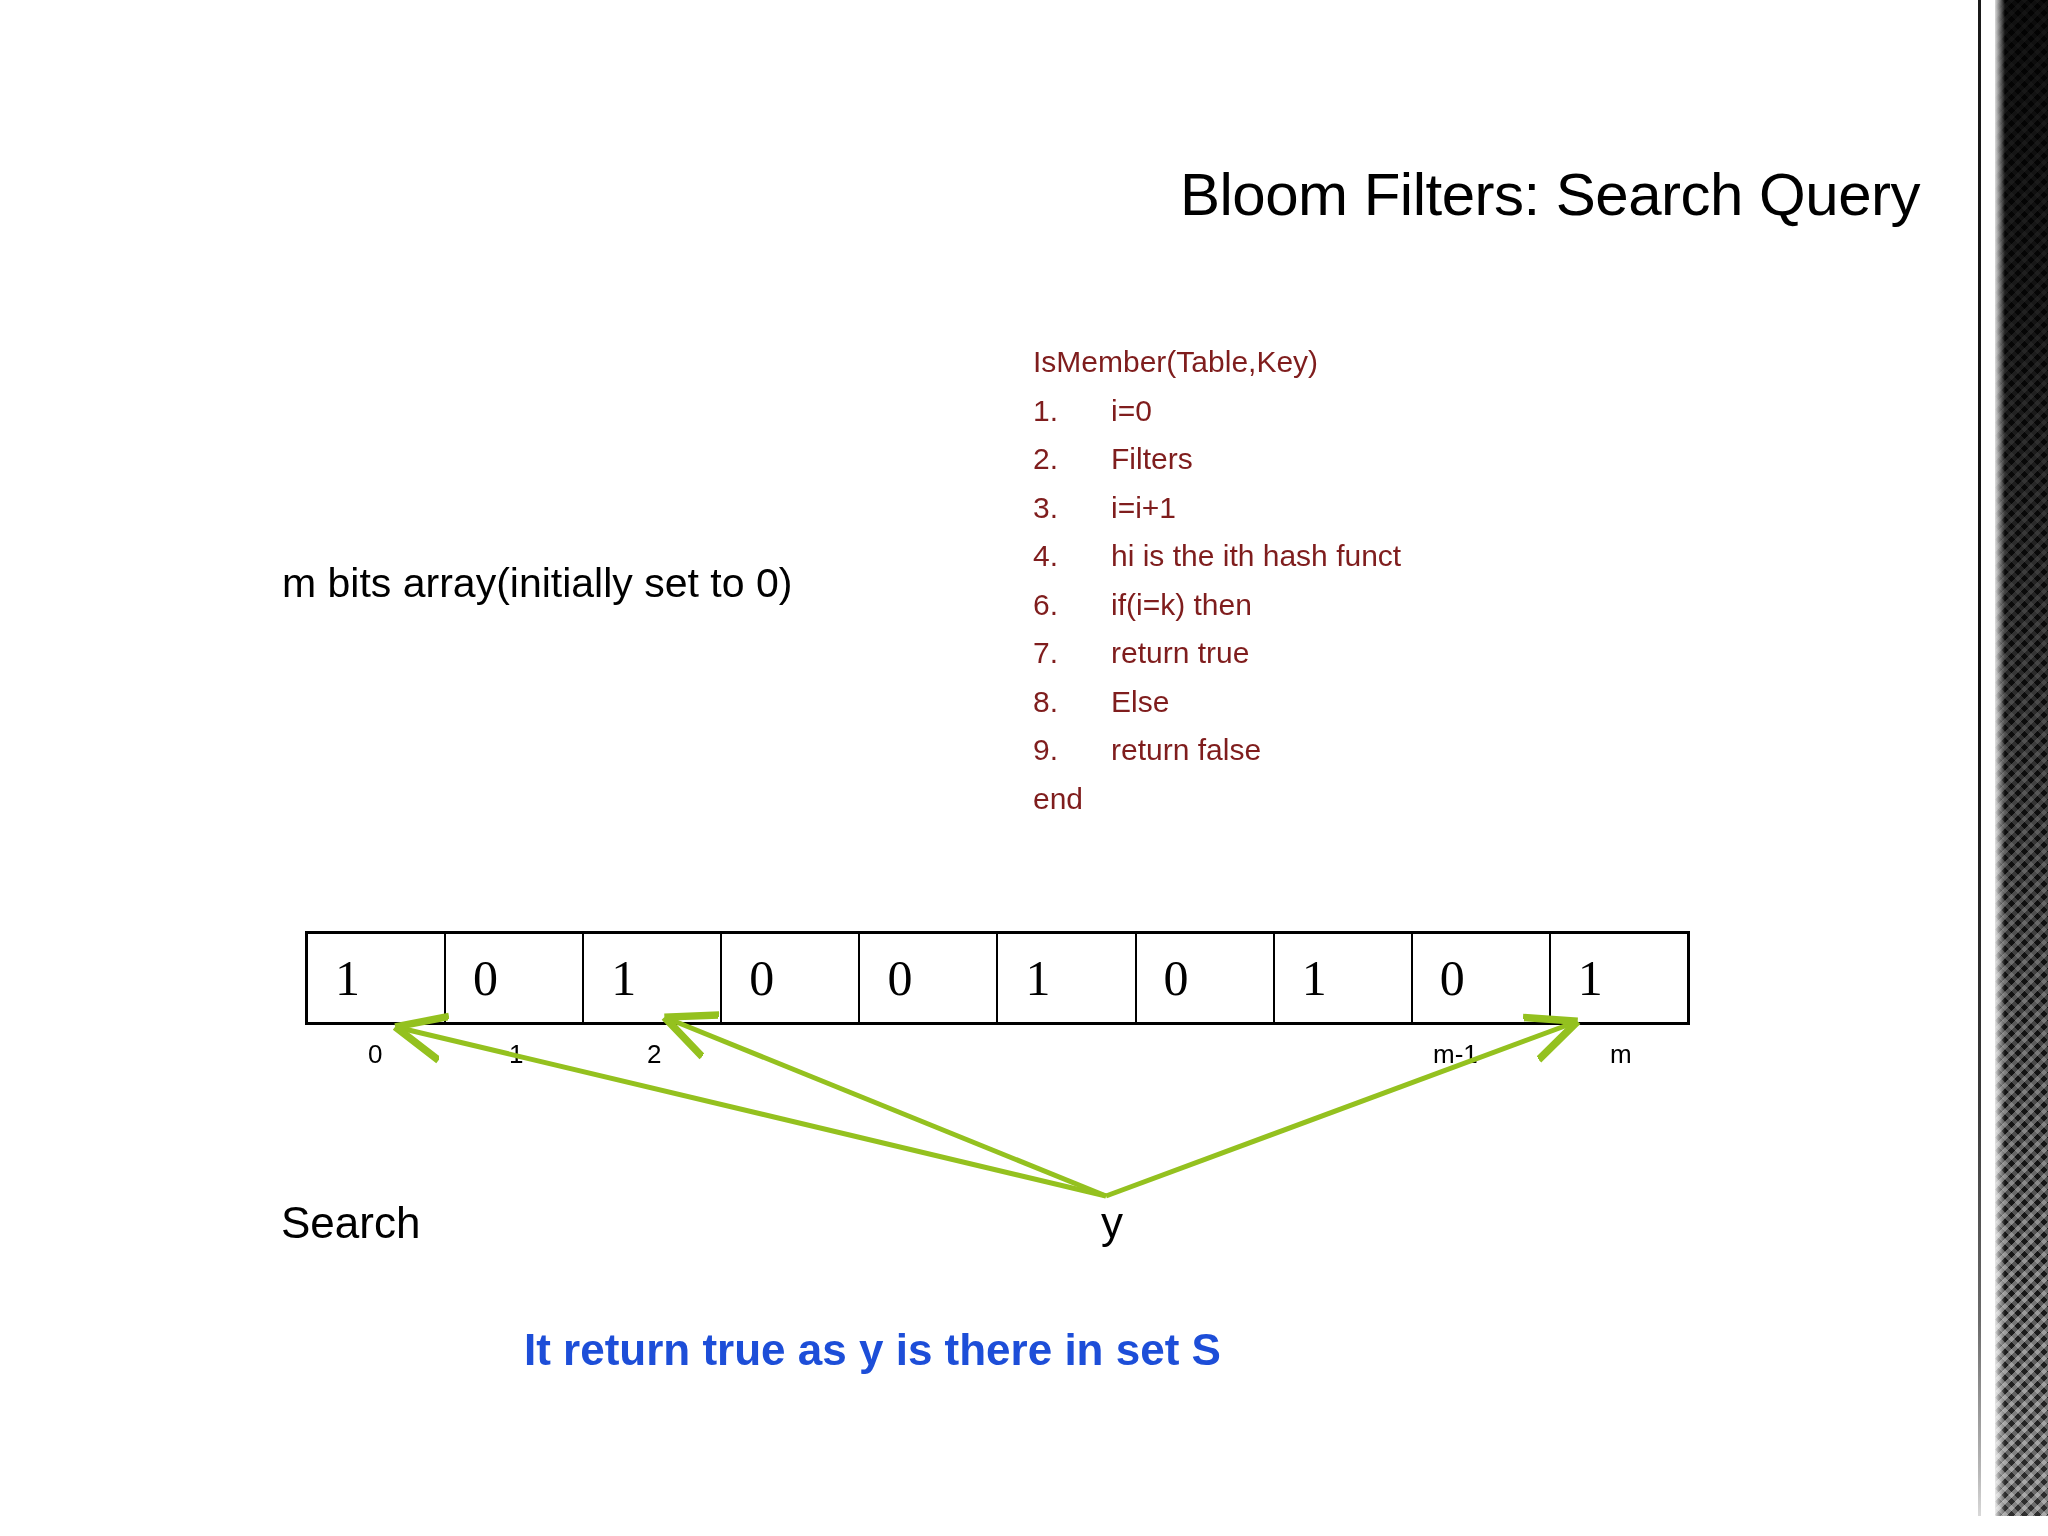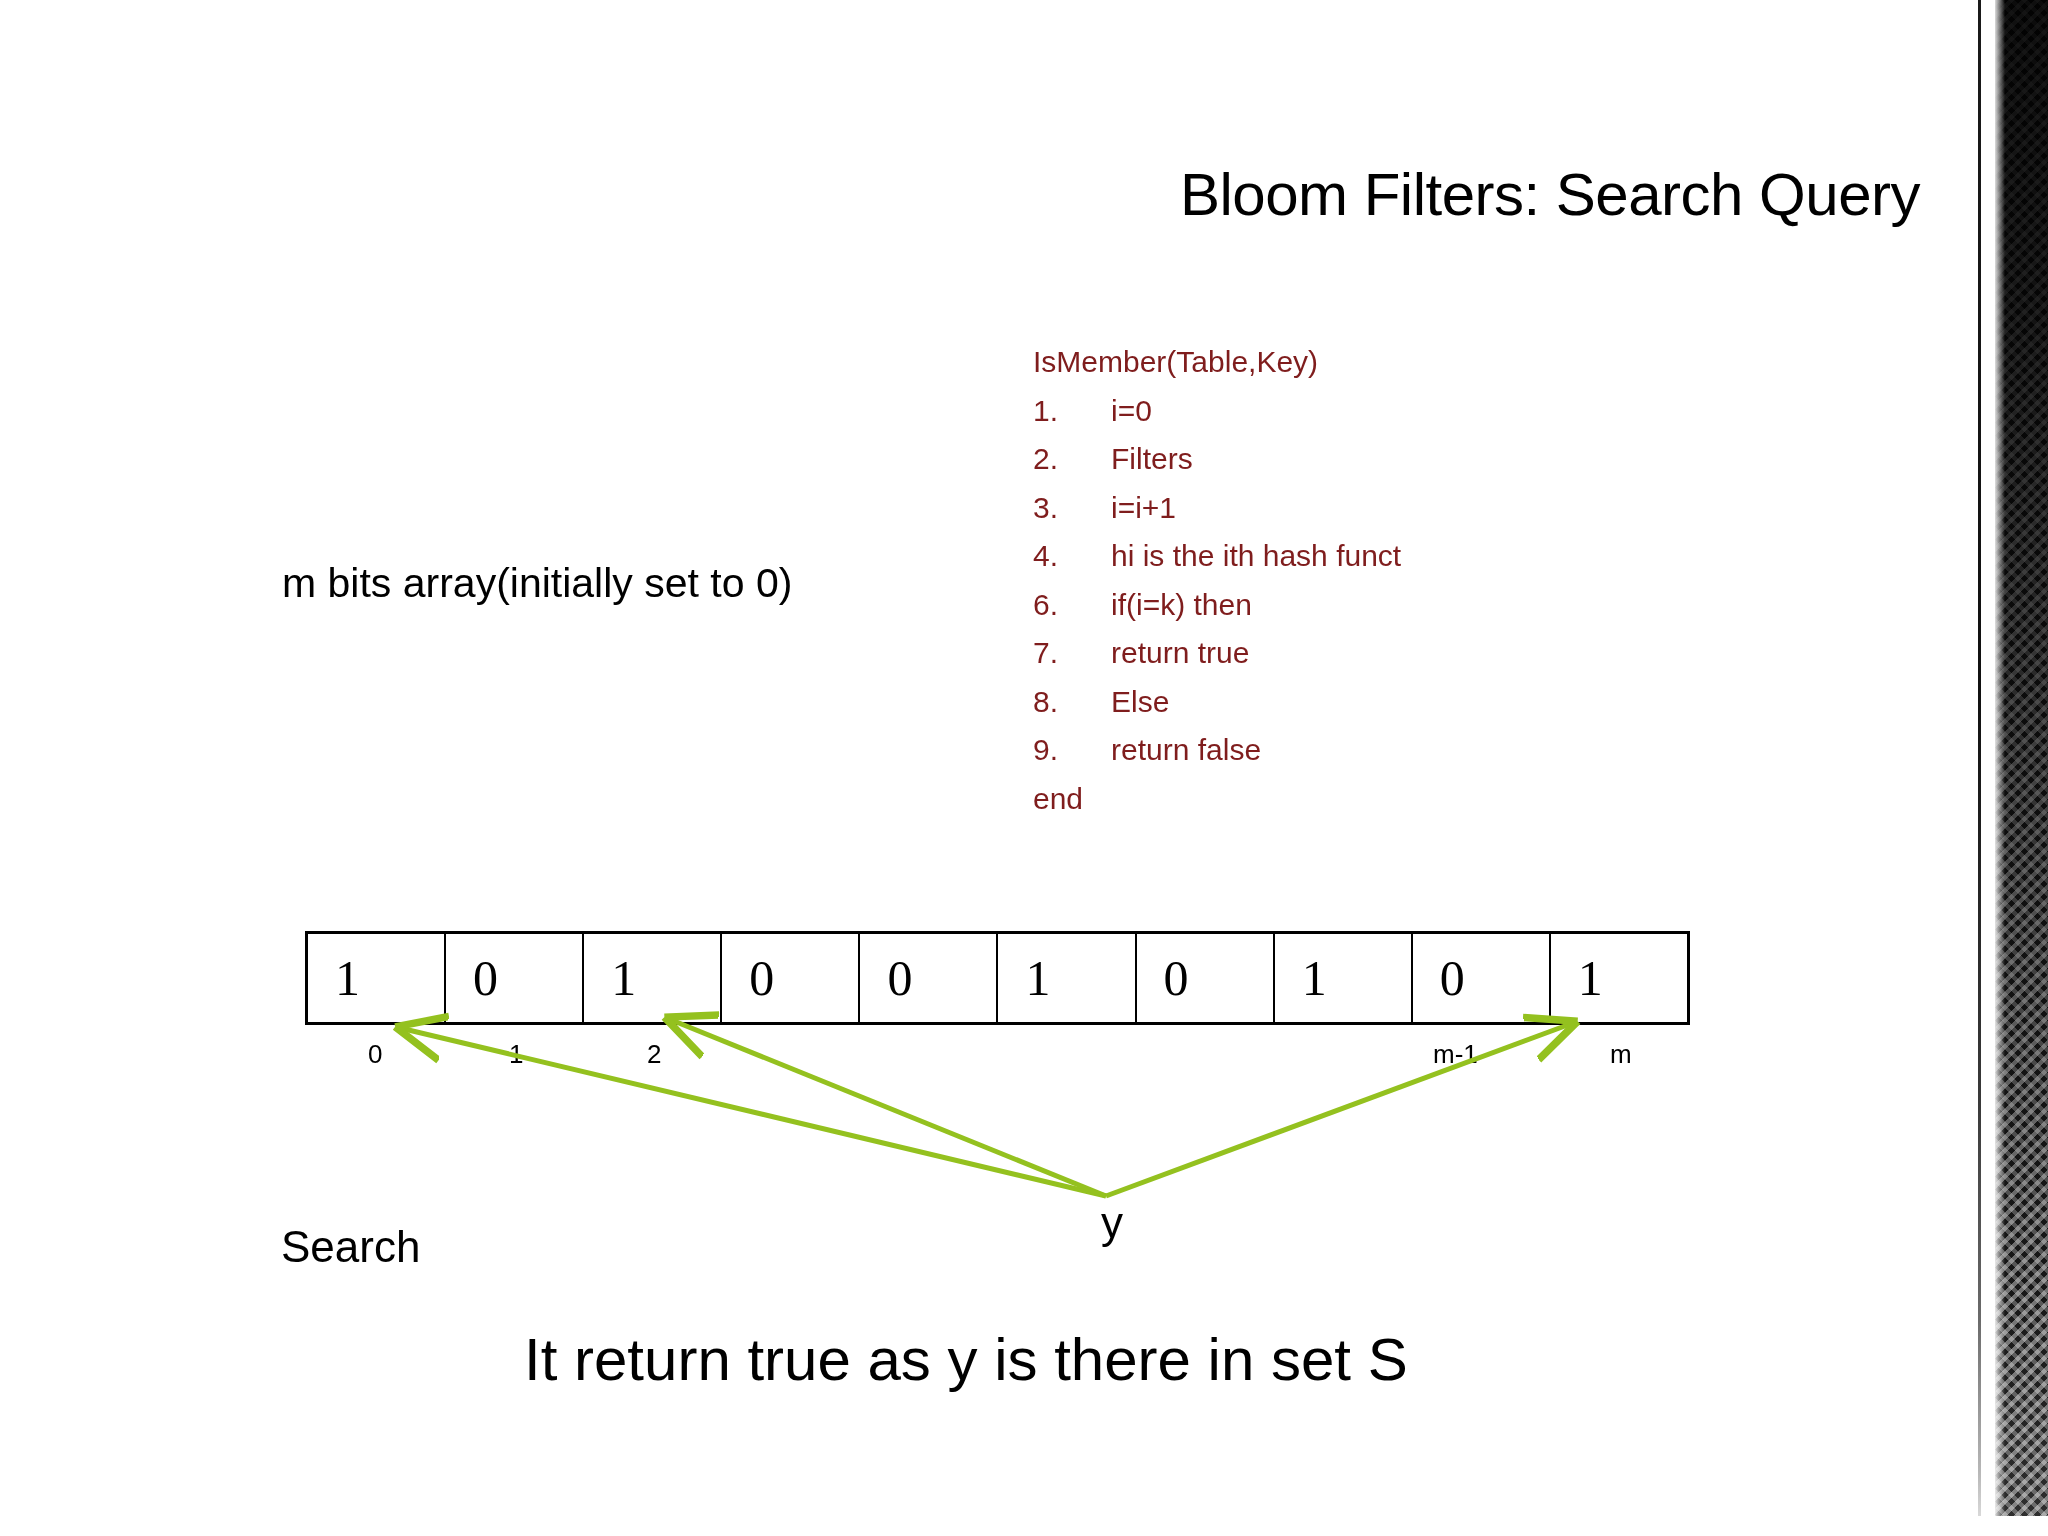--- a/index.html
+++ b/index.html
@@ -157,37 +157,37 @@
   }
 
   
   .search-label {
     position: absolute;
     left: 281px;
     top: 1198px;
     font-size: 44px;
     color: #000000;
     white-space: nowrap;
-    margin-top: 24px;
   }
   .key-label {
     position: absolute;
     left: 1101px;
     top: 1198px;
     font-size: 44px;
     color: #000000;
     white-space: nowrap;
   }
   .caption {
     position: absolute;
     left: 524px;
     top: 1325px;
-    font-size: 60px;
-    color: #000000;
-    white-space: nowrap;
+    font-size: 44px;
+    color: #1d4ed8;
+    white-space: nowrap;
+    font-weight: bold;
   }
 </style>
 </head>
 <body>
 
 <div id="slide">
 
   <div class="slide-title">Bloom Filters: Search Query</div>
 
   <div class="left-note">

